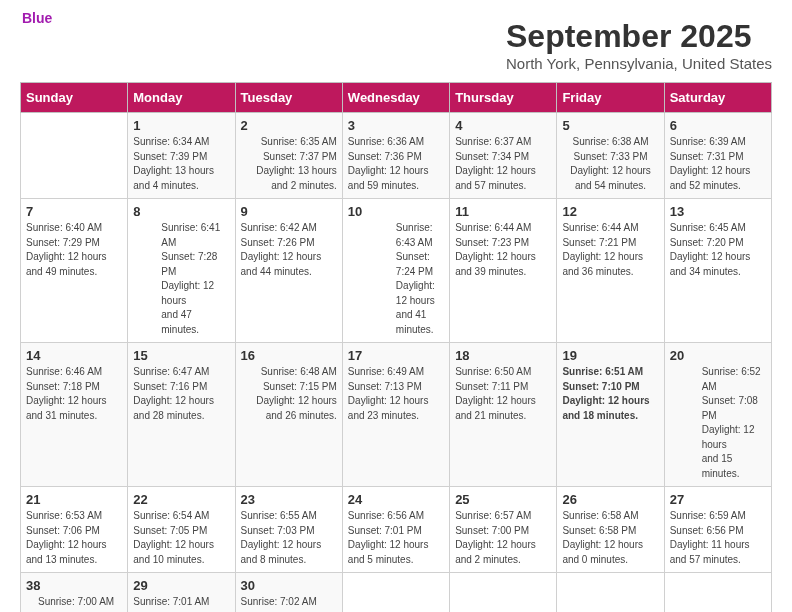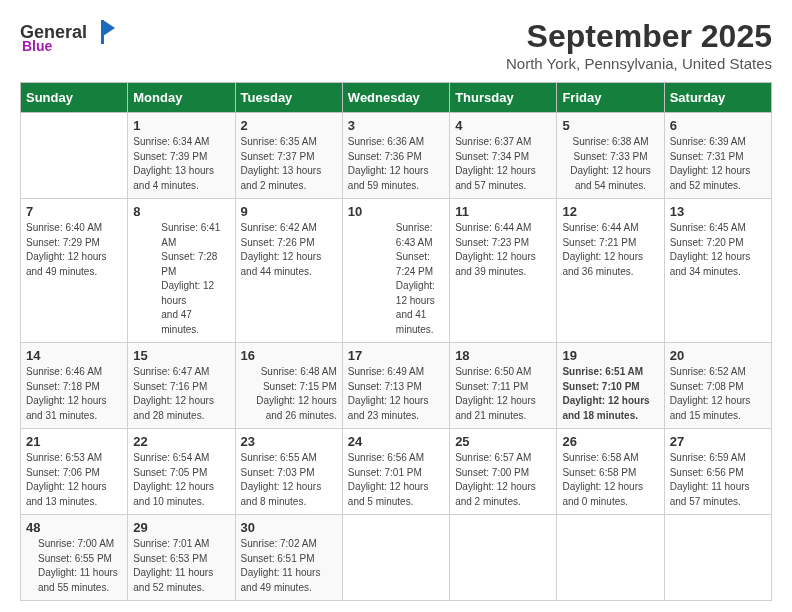--- a/index.html
+++ b/index.html
@@ -30,38 +30,38 @@
       font-size: 14px;
       font-weight: bold;
       color: #a21caf;
     }
     .logo-icon {
       width: 28px;
       height: 28px;
       margin-left: 2px;
     }
     .title-area {
-      text-align: right;
+      text-align: left;
     }
     .month-title {
       font-size: 32px;
       font-weight: bold;
       color: #333;
     }
     .location-subtitle {
       font-size: 15px;
       color: #555;
     }
     table {
       width: 100%;
       border-collapse: collapse;
       font-size: 11px;
     }
     thead tr th {
-      background-color: #15803d;
+      background-color: #be185d;
       color: #fff;
       padding: 7px 5px;
       font-size: 13px;
       font-weight: bold;
       text-align: left;
       border: 1px solid #c0c0c0;
     }
     tbody tr td {
       vertical-align: top;
       padding: 5px 5px;
@@ -88,27 +88,20 @@
     .empty-cell {
       background: #fff !important;
     }
   </style>
 </head>
 <body>
 
 <div class="header-area">
   <div class="logo">
     <div style="display:flex;flex-direction:column;align-items:flex-start;">
-      <div style="display:flex;align-items:center;gap:0px;">
-        <span class="logo-text-general">General</span>
-        <svg class="logo-icon" viewBox="0 0 28 28" xmlns="http://www.w3.org/2000/svg">
-          <polygon points="14,2 26,10 14,18" fill="#1a6bbf"></polygon>
-          <rect x="12" y="2" width="3" height="24" fill="#1a6bbf"></rect>
-        </svg>
-      </div>
       <span class="logo-text-blue" style="margin-top:-8px;margin-left:2px;">Blue</span>
     </div>
   </div>
   <div class="title-area">
     <div class="month-title">September 2025</div>
     <div class="location-subtitle">North York, Pennsylvania, United States</div>
   </div>
 </div>
 
 <table>
@@ -128,21 +121,21 @@
         <td class="empty-cell"></td>
         <td>
           <span class="day-number">1</span>
           <div class="day-info" style="white-space: pre-line;">Sunrise: 6:34 AM
 Sunset: 7:39 PM
 Daylight: 13 hours
 and 4 minutes.</div>
         </td>
         <td>
           <span class="day-number">2</span>
-          <div class="day-info" style="white-space: pre-line;">Sunrise: 6:35 AM
+          <div class="day-info" style="white-space: pre-line; text-align: right;">Sunrise: 6:35 AM
 Sunset: 7:37 PM
 Daylight: 13 hours
 and 2 minutes.</div>
         </td>
         <td>
           <span class="day-number">3</span>
           <div class="day-info" style="white-space: pre-line;">Sunrise: 6:36 AM
 Sunset: 7:36 PM
 Daylight: 12 hours
 and 59 minutes.</div>
@@ -258,21 +251,21 @@
         </td>
         <td>
           <span class="day-number">19</span>
           <div class="day-info" style="white-space: pre-line; font-weight: bold;">Sunrise: 6:51 AM
 Sunset: 7:10 PM
 Daylight: 12 hours
 and 18 minutes.</div>
         </td>
         <td>
           <span class="day-number">20</span>
-          <div class="day-info" style="white-space: pre-line;">Sunrise: 6:52 AM
+          <div class="day-info" style="white-space: pre-line; margin-left: 32px;">Sunrise: 6:52 AM
 Sunset: 7:08 PM
 Daylight: 12 hours
 and 15 minutes.</div>
         </td>
       </tr>
       <tr>
         <td>
           <span class="day-number">21</span>
           <div class="day-info" style="white-space: pre-line;">Sunrise: 6:53 AM
 Sunset: 7:06 PM
@@ -317,21 +310,21 @@
         <td>
           <span class="day-number">27</span>
           <div class="day-info" style="white-space: pre-line;">Sunrise: 6:59 AM
 Sunset: 6:56 PM
 Daylight: 11 hours
 and 57 minutes.</div>
         </td>
       </tr>
       <tr>
         <td>
-          <span class="day-number">48</span>
+          <span class="day-number">38</span>
           <div class="day-info" style="white-space: pre-line; margin-left: 12px;">Sunrise: 7:00 AM
 Sunset: 6:55 PM
 Daylight: 11 hours
 and 55 minutes.</div>
         </td>
         <td>
           <span class="day-number">29</span>
           <div class="day-info" style="white-space: pre-line;">Sunrise: 7:01 AM
 Sunset: 6:53 PM
 Daylight: 11 hours

